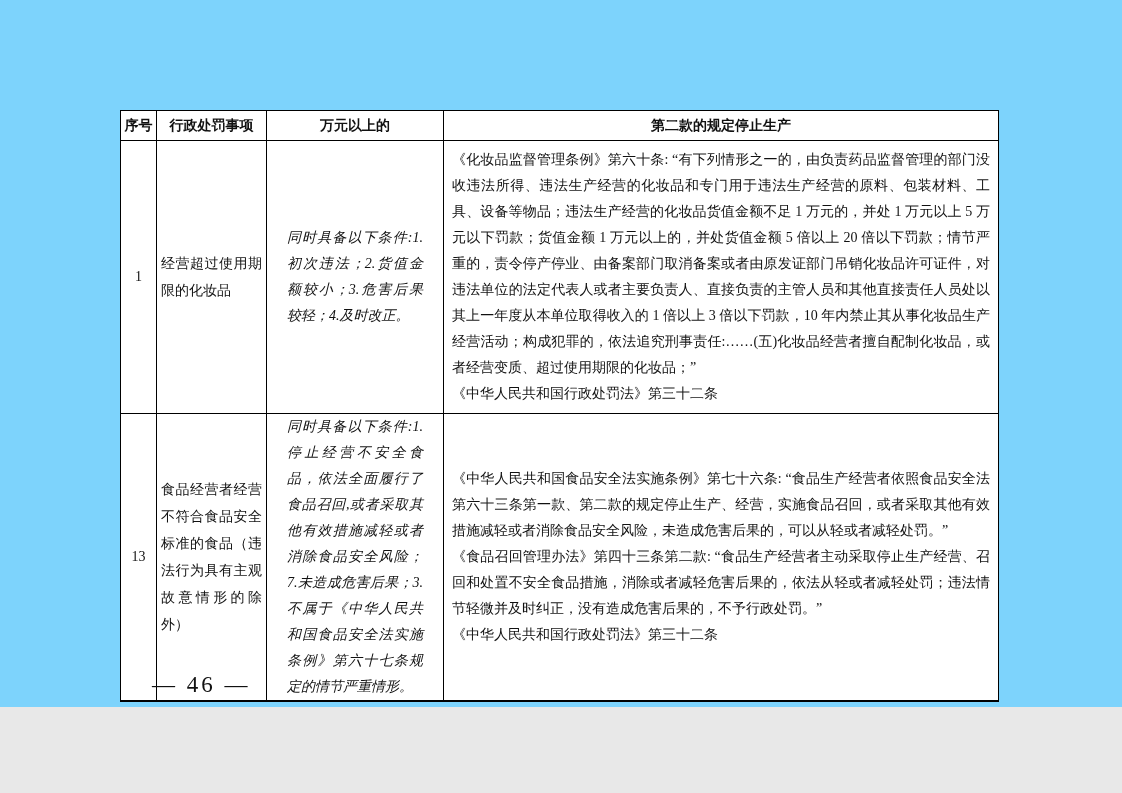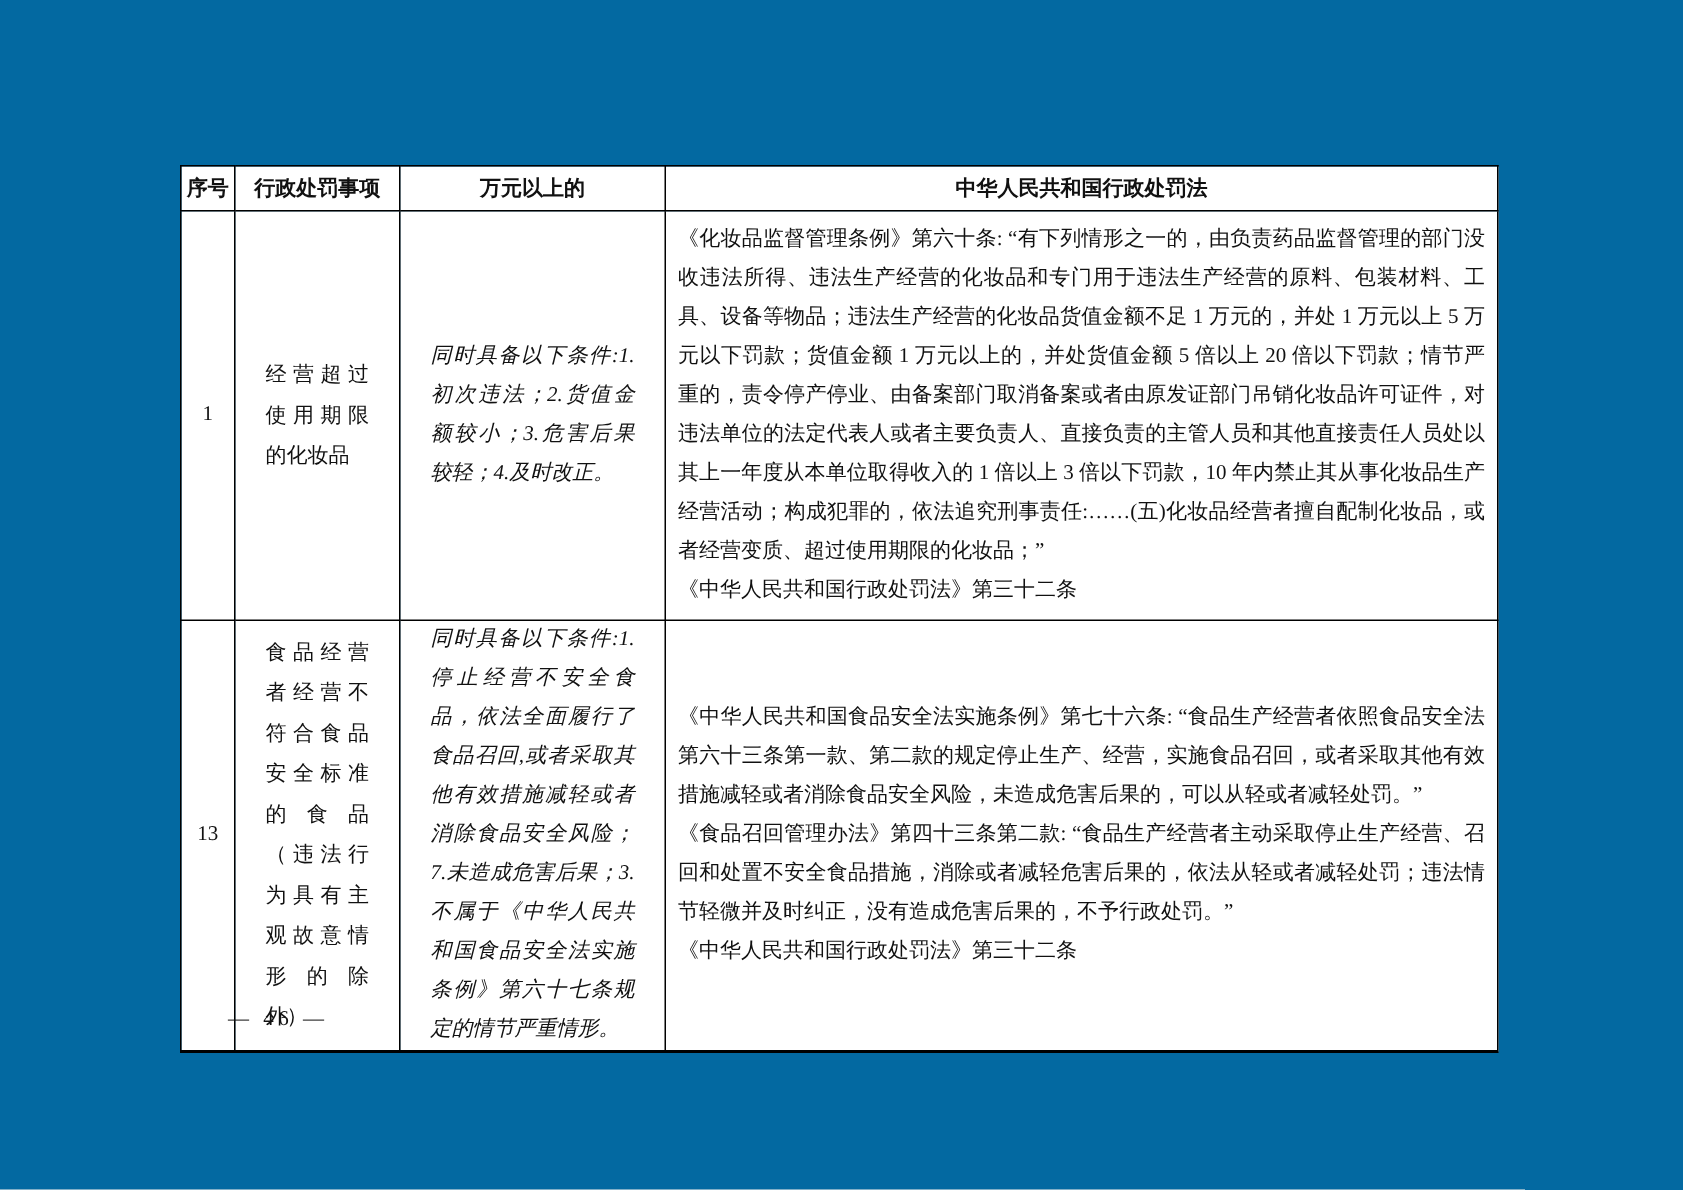--- a/index.html
+++ b/index.html
@@ -1,21 +1,21 @@
 <!DOCTYPE html>
 <html><head>
 <meta charset="utf-8">
 <style>
   * { margin: 0; padding: 0; box-sizing: border-box; }
   html, body { background: #e8e8e8; }
   .page {
     position: relative;
     width: 1122px;
-    height: 793px;
-    background: #0369a1;
+    height: 707px;
+    background: #7dd3fc;
     font-family: "Liberation Serif", "DejaVu Serif", serif;
     color: #111111;
     overflow: hidden;
   }
   table.penalty-table {
     position: absolute;
     left: 120px;
     top: 110px;
     width: 878px;
     border-collapse: collapse;
@@ -39,41 +39,41 @@
     vertical-align: middle;
     background: #ffffff;
   }
   tr.row-13 td { height: 254px; }
   tr.row-14 td { height: 268px; }
   td.c-no {
     text-align: center;
     font-family: "Liberation Serif", "DejaVu Serif", serif;
   }
   td.c-item {
-    padding: 0 20px;
+    padding: 0 4px;
     text-align: justify;
     line-height: 27px;
   }
   td.c-cond {
     padding: 0 20px;
     text-align: justify;
     line-height: 26px;
     font-style: italic;
   }
   td.c-basis {
     padding: 6px 8px;
     text-align: justify;
     line-height: 26px;
   }
   td.c-basis p { margin: 0; }
   .page-number {
     position: absolute;
     left: 152px;
     top: 672px;
-    font-size: 14px;
+    font-size: 23px;
     letter-spacing: 3px;
     color: #111111;
     font-family: "Liberation Serif", "DejaVu Serif", serif;
   }
 </style>
 </head>
 <body>
 
 <div class="page">
 
@@ -82,21 +82,21 @@
       <col style="width:36px">
       <col style="width:110px">
       <col style="width:177px">
       <col style="width:555px">
     </colgroup>
     <thead>
       <tr>
         <th>序号</th>
         <th>行政处罚事项</th>
         <th>万元以上的</th>
-        <th>中华人民共和国行政处罚法</th>
+        <th>第二款的规定停止生产</th>
       </tr>
     </thead>
     <tbody>
       <tr class="row-13">
         <td class="c-no">1</td>
         <td class="c-item">经营超过使用期限的化妆品</td>
         <td class="c-cond">同时具备以下条件:1.初次违法；2.货值金额较小；3.危害后果较轻；4.及时改正。</td>
         <td class="c-basis">
           <p>《化妆品监督管理条例》第六十条: “有下列情形之一的，由负责药品监督管理的部门没收违法所得、违法生产经营的化妆品和专门用于违法生产经营的原料、包装材料、工具、设备等物品；违法生产经营的化妆品货值金额不足 1 万元的，并处 1 万元以上 5 万元以下罚款；货值金额 1 万元以上的，并处货值金额 5 倍以上 20 倍以下罚款；情节严重的，责令停产停业、由备案部门取消备案或者由原发证部门吊销化妆品许可证件，对违法单位的法定代表人或者主要负责人、直接负责的主管人员和其他直接责任人员处以其上一年度从本单位取得收入的 1 倍以上 3 倍以下罚款，10 年内禁止其从事化妆品生产经营活动；构成犯罪的，依法追究刑事责任:……(五)化妆品经营者擅自配制化妆品，或者经营变质、超过使用期限的化妆品；”</p>
           <p>《中华人民共和国行政处罚法》第三十二条</p>

